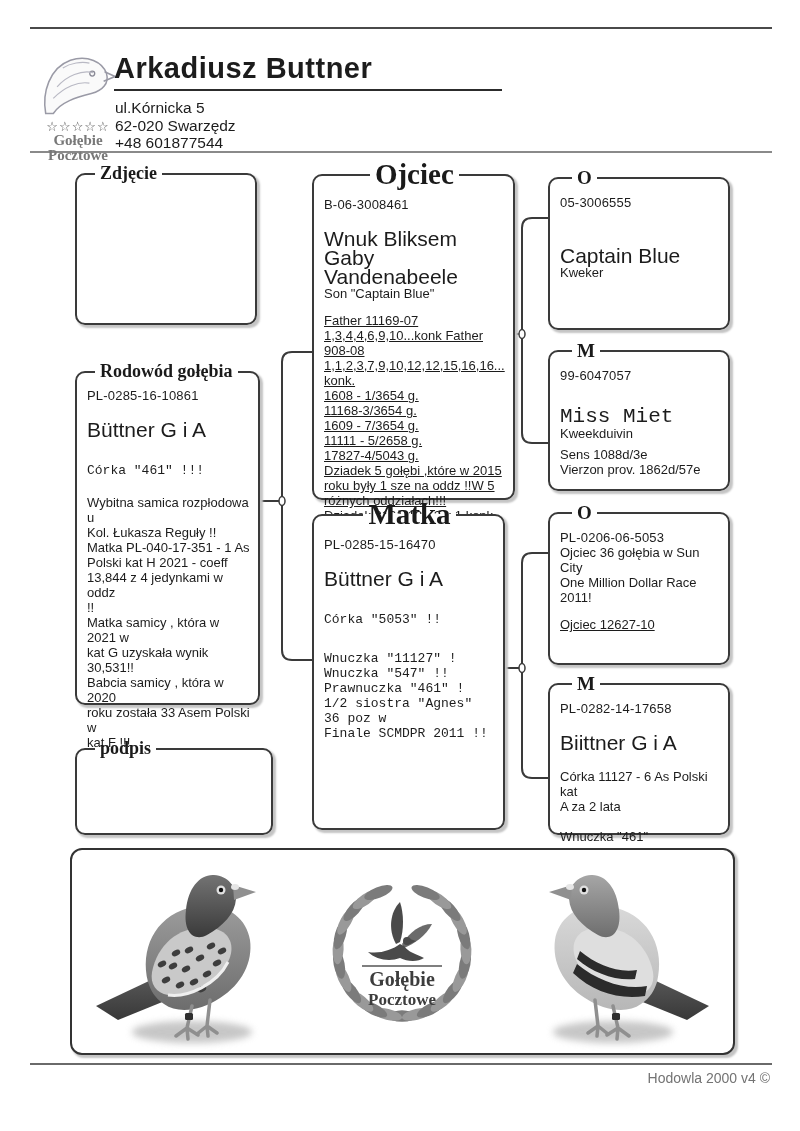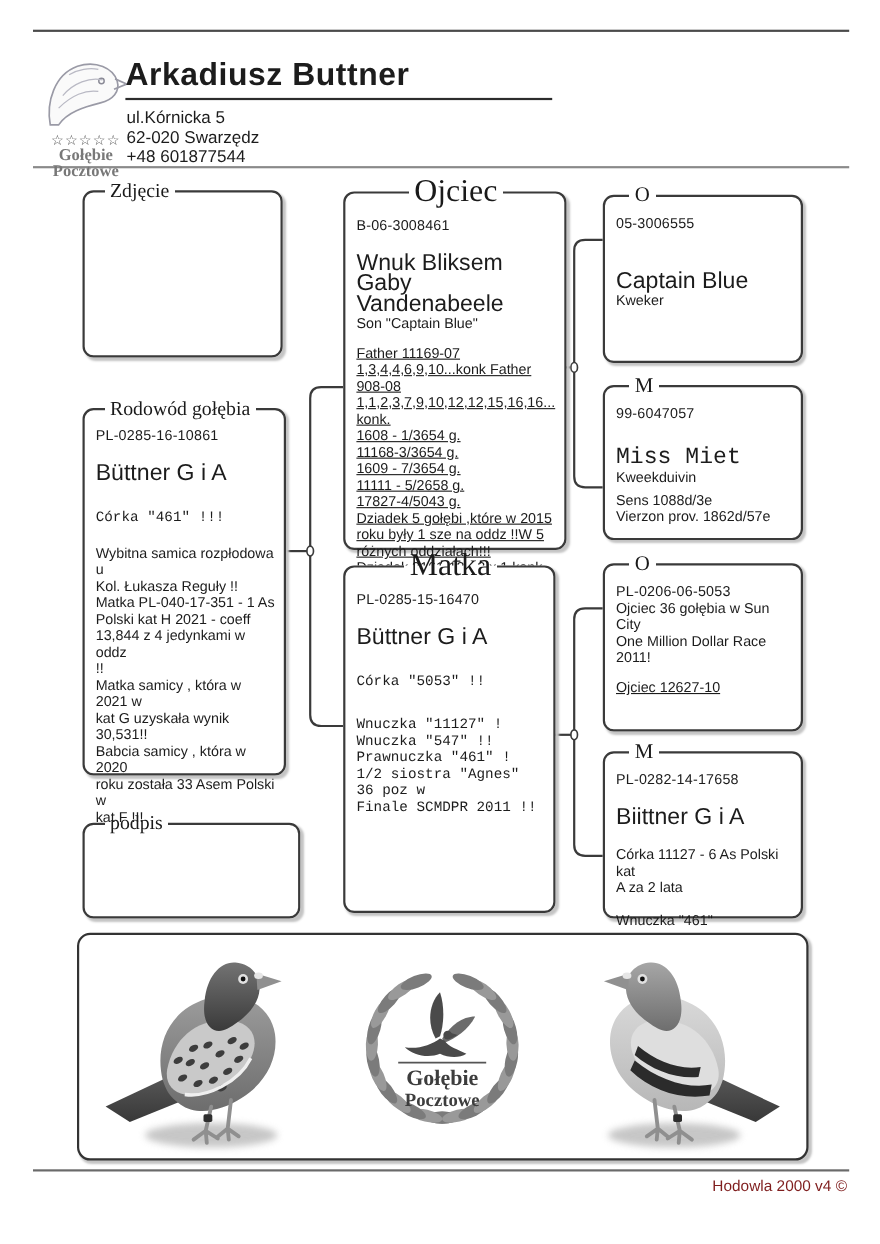--- a/index.html
+++ b/index.html
@@ -17,21 +17,21 @@
     border-bottom:2px solid #2c2c2c;padding:0 130px 4px 0;
   }
   #owner-address{position:absolute;left:115px;top:99px;font-size:15.5px;line-height:17.5px;white-space:pre-line;}
   
   fieldset.gbox{
     position:absolute;box-sizing:border-box;margin:0;background:#fff;
     border:2px solid #3a3a3a;border-radius:10px;padding:2px 8px 6px 10px;
     box-shadow:2.5px 2.5px 2px #c4c4c4;
   }
   fieldset.gbox legend{
-    font-family:"Liberation Serif",serif;font-weight:normal;color:#1a1a1a;
+    font-family:"Liberation Serif",serif;font-weight:bold;color:#1a1a1a;
     padding:0 5px;white-space:nowrap;
   }
   legend.lg-center{font-size:29px;width:fit-content;margin:0 auto;}
   legend.lg-left{font-size:18px;margin-left:8px;}
   legend.lg-om{font-size:19px;margin-left:12px;}
   .ring{font-size:13px;letter-spacing:.2px;margin-top:4px;}
   .pname{font-size:21px;line-height:19px;white-space:pre-line;}
   .psub,.pnote,.praces{font-size:13px;line-height:15px;white-space:pre-line;}
   .mt-xs{margin-top:6px;}.mt-s{margin-top:12px;text-decoration:underline;}.mt-m{margin-top:17px;}
   .mt-l{margin-top:24px;font-family:Liberation Mono, monospace;}.mt-xl{margin-top:36px;}
@@ -41,21 +41,21 @@
   #connectors ellipse{stroke:#3a3a3a;stroke-width:1.5;fill:#ffffff;}
   
   #banner{
     position:absolute;left:70px;top:848px;width:665px;height:207px;box-sizing:border-box;
     border:2px solid #333;border-radius:12px;background:#fff;overflow:hidden;
     box-shadow:2.5px 2.5px 2px #c4c4c4;
   }
   .wreath-t1{font-family:"Liberation Serif",serif;font-weight:bold;font-size:20px;fill:#3d3d3d;}
   .wreath-t2{font-family:"Liberation Serif",serif;font-weight:bold;font-size:17px;fill:#3d3d3d;}
   
-  #footer-credit{position:absolute;right:30px;top:1070px;font-size:14px;color:#7f1d1d;}
+  #footer-credit{position:absolute;right:30px;top:1070px;font-size:14px;color:#737373;}
 </style>
 </head>
 <body>
 
 <div id="page">
 
   <div class="rule" style="left:30px;top:27px;width:742px;background:#4a4a4a;"></div>
   <div class="rule" style="left:30px;top:151px;width:742px;background:#8a8a8a;"></div>
   <div class="rule" style="left:30px;top:1063px;width:742px;background:#6a6a6a;"></div>
 

